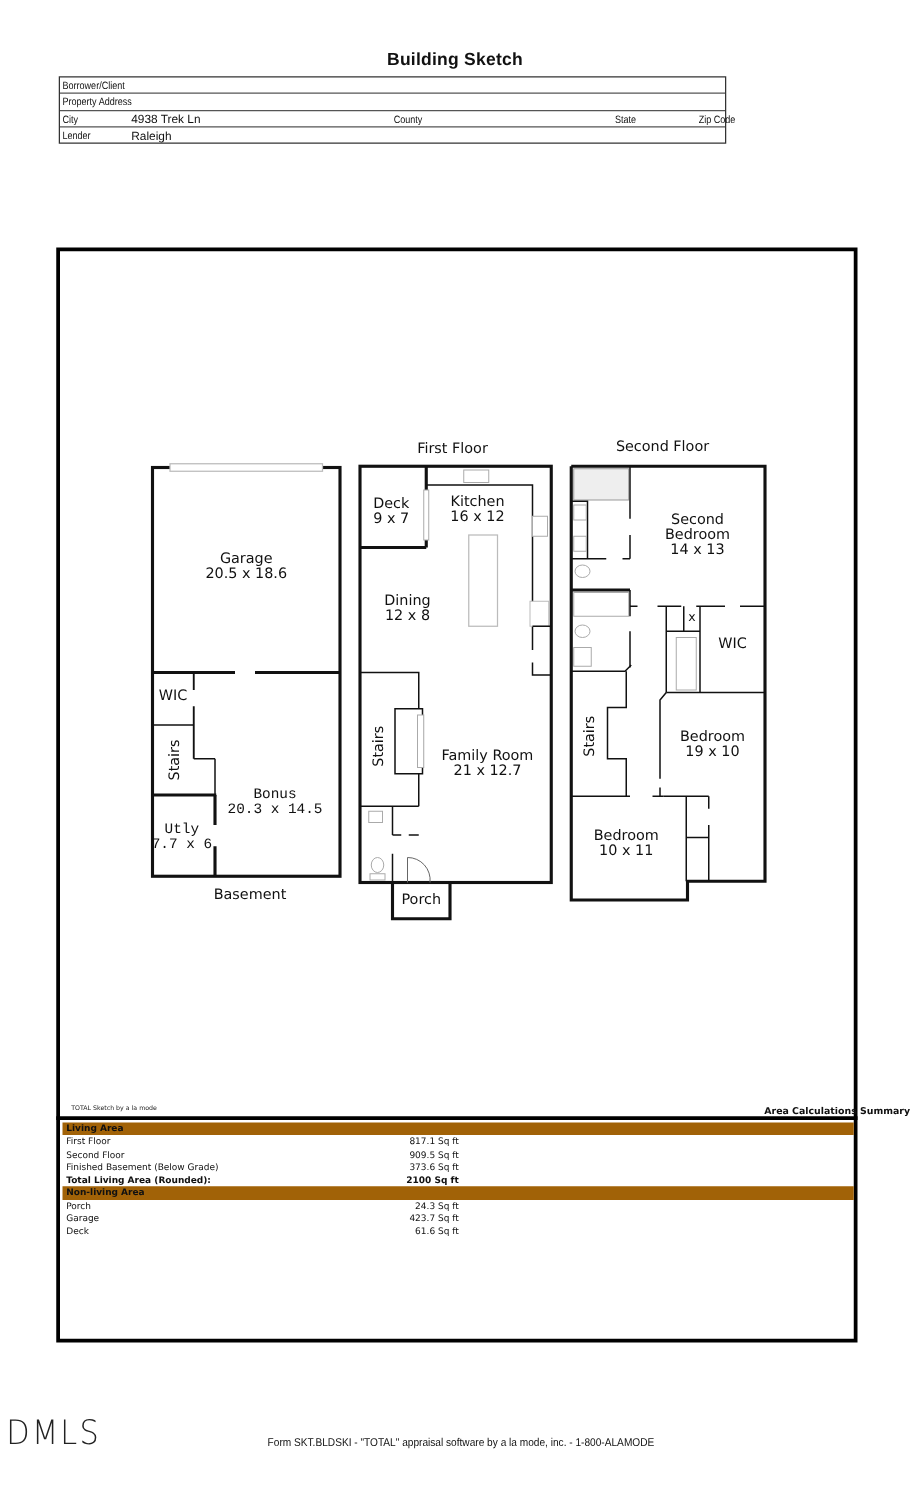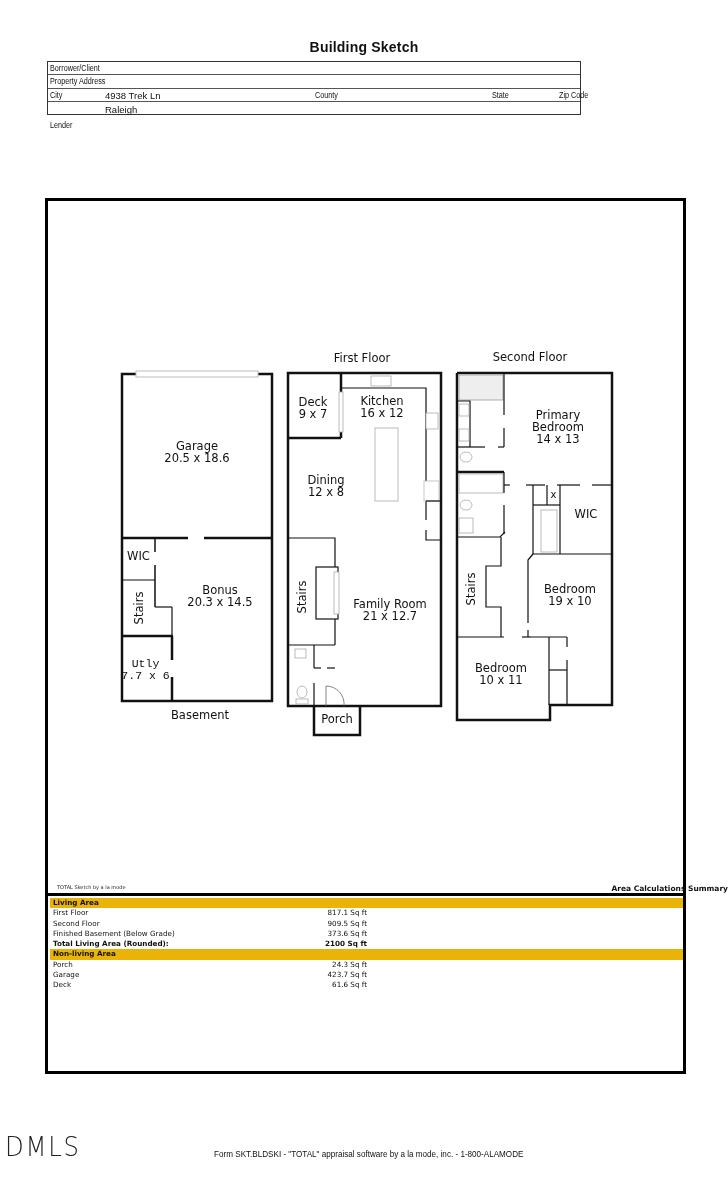--- a/index.html
+++ b/index.html
@@ -1,32 +1,32 @@
 <!DOCTYPE html>
 <html><head>
 <meta charset="utf-8">
 <style>
   html,body{margin:0;padding:0;background:#fff;}
   body{width:728px;height:1200px;position:relative;overflow:hidden;font-family:"DejaVu Sans","Liberation Sans",sans-serif;color:#111;}
   .title{position:absolute;left:0;width:728px;top:39px;text-align:center;font-family:"Liberation Sans",sans-serif;font-weight:bold;font-size:14px;letter-spacing:0.2px;}
   .hdr{position:absolute;left:47px;top:61px;width:534px;height:54px;border:1px solid #333;box-sizing:border-box;font-family:"Liberation Sans",sans-serif;}
   .hdr .row{position:relative;height:13.25px;border-bottom:1px solid #555;box-sizing:border-box;}
-  .hdr .row:last-child{border-bottom:none;margin-top:17px;}
+  .hdr .row:last-child{border-bottom:none;}
   .hdr .lbl{position:absolute;top:0;font-size:8.5px;line-height:12px;transform:scaleX(0.85);transform-origin:left;white-space:nowrap;}
   .hdr .val{position:absolute;top:15px;font-size:9.5px;line-height:12px;white-space:nowrap;}
   .frame{position:absolute;left:45px;top:198px;width:641px;height:876px;border:3px solid #000;box-sizing:border-box;}
   .divider{position:absolute;left:45px;top:893px;width:641px;height:3px;background:#000;}
   .plan{position:absolute;left:0;top:0;}
   .rl{position:absolute;font-size:11.5px;line-height:12px;text-align:center;white-space:nowrap;color:#111;}
   .vert{position:absolute;font-size:11.5px;white-space:nowrap;transform:rotate(-90deg);transform-origin:center;}
   .smallnote{position:absolute;left:57px;top:884px;font-size:5px;font-family:"DejaVu Sans",sans-serif;color:#222;}
   .acs-title{position:absolute;left:0;width:728px;top:884px;text-align:right;font-size:7.5px;font-weight:bold;font-family:"DejaVu Sans",sans-serif;}
   .acs{position:absolute;left:50px;top:898px;width:633px;font-size:7.2px;font-family:"DejaVu Sans",sans-serif;}
   .acs .r{position:relative;height:10.3px;line-height:10.3px;}
-  .acs .r.band{background:#eab308;font-weight:bold;}
+  .acs .r.band{background:#a16207;font-weight:bold;}
   .acs .r.bold{font-weight:bold;}
   .acs .k{position:absolute;left:3px;}
   .acs .v{position:absolute;right:316px;text-align:right;}
   .footer{position:absolute;left:0;width:728px;top:1149px;text-align:center;font-family:"Liberation Sans",sans-serif;font-size:9px;padding-left:5px;transform:scaleX(0.9);}
   .logo{position:absolute;left:5px;top:1131px;font-family:"DejaVu Sans",sans-serif;font-weight:100;font-size:27px;letter-spacing:2px;color:#222;transform:scaleX(0.9);transform-origin:left;}
 </style>
 </head>
 <body>
 
 <div class="title">Building Sketch</div>
@@ -165,21 +165,21 @@
 <div class="rl" style="left:160px;top:709px;width:80px;font-size:11.5px;">Basement</div>
 <div class="rl" style="left:322px;top:352px;width:80px;font-size:11.5px;">First Floor</div>
 <div class="rl" style="left:490px;top:351px;width:80px;font-size:11.5px;">Second Floor</div>
 
 <div class="rl" style="left:157px;top:440px;width:80px;">
   <div>Garage</div>
   <div>20.5 x 18.6</div>
 </div>
 <div class="rl" style="left:122px;top:550px;width:33px;">WIC</div>
 <div class="vert" style="left:122px;top:601px;width:34px;text-align:center;">Stairs</div>
-<div class="rl" style="left:180px;top:584px;width:80px;">
+<div class="rl" style="left:180px;top:630px;width:80px;font-family:Liberation Mono, monospace;">
   <div>Bonus</div>
   <div>20.3 x 14.5</div>
 </div>
 <div class="rl" style="left:118px;top:658px;width:55px;font-family:Liberation Mono, monospace;">
   <div>Utly</div>
   <div>7.7 x 6</div>
 </div>
 
 <div class="rl" style="left:290px;top:396px;width:46px;">
   <div>Deck</div>
@@ -194,21 +194,21 @@
   <div>12 x 8</div>
 </div>
 <div class="vert" style="left:285px;top:590px;width:34px;text-align:center;">Stairs</div>
 <div class="rl" style="left:345px;top:598px;width:90px;">
   <div>Family Room</div>
   <div>21 x 12.7</div>
 </div>
 <div class="rl" style="left:314px;top:713px;width:46px;">Porch</div>
 
 <div class="rl" style="left:523px;top:409px;width:70px;">
-  <div>Primary</div>
+  <div>Second</div>
   <div>Bedroom</div>
   <div>14 x 13</div>
 </div>
 <div class="rl" style="left:566px;top:508px;width:40px;">WIC</div>
 <div class="rl" style="left:547px;top:489px;width:13px;font-size:10px;">x</div>
 <div class="vert" style="left:454px;top:582px;width:34px;text-align:center;">Stairs</div>
 <div class="rl" style="left:535px;top:583px;width:70px;">
   <div>Bedroom</div>
   <div>19 x 10</div>
 </div>

